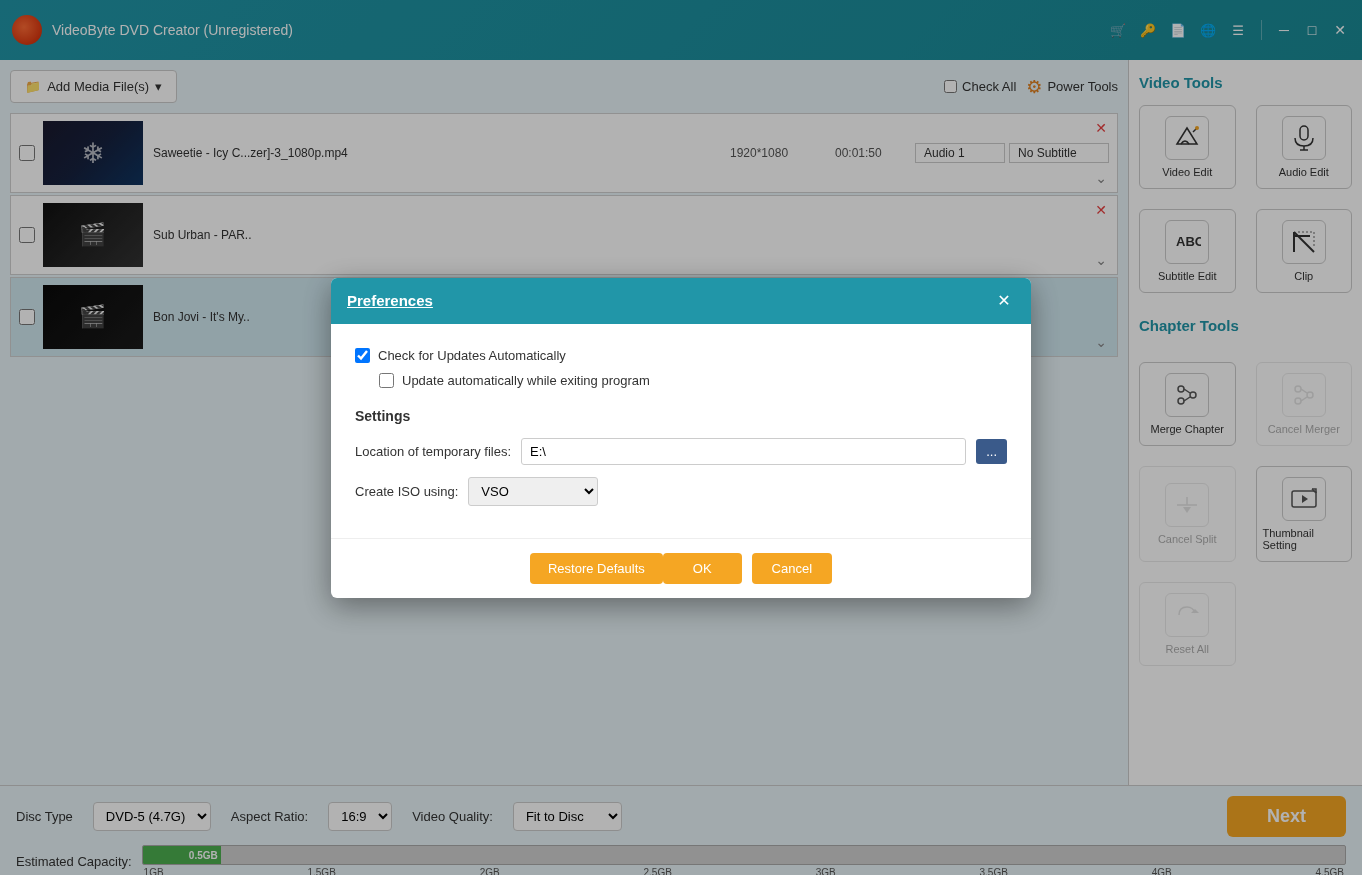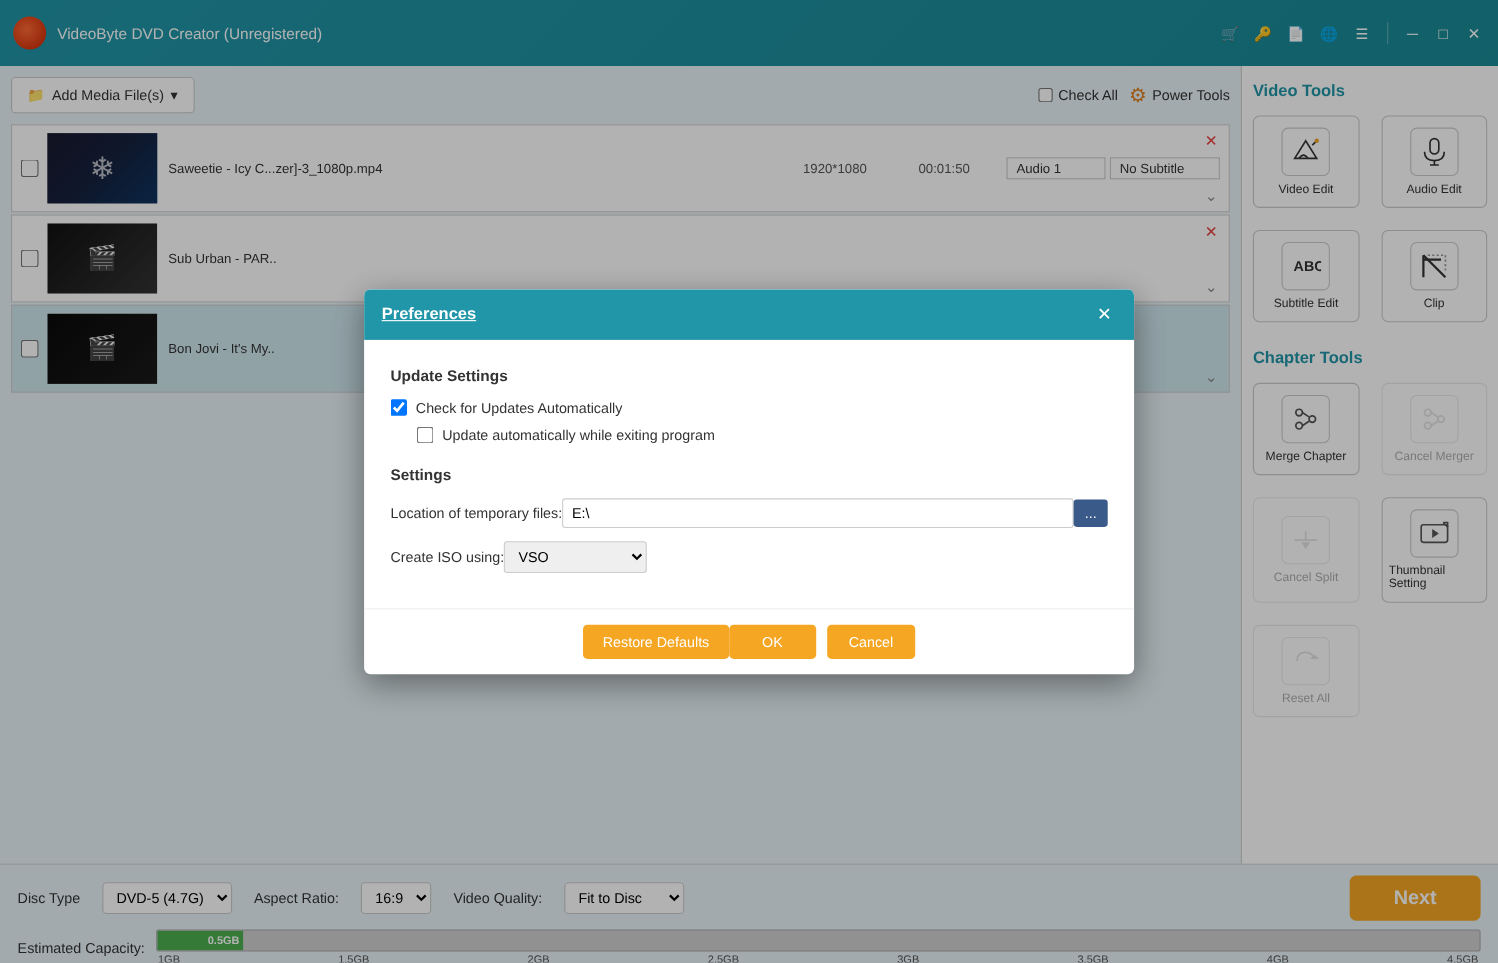--- a/index.html
+++ b/index.html
@@ -224,21 +224,21 @@
       border: 1.5px solid #ccc;
       border-radius: 6px;
       display: flex; align-items: center; justify-content: center;
       font-size: 20px;
       background: white;
     }
     .chapter-section-title {
       font-size: 15px;
       font-weight: 600;
       color: #2196a8;
-      margin-bottom: 14px;
+      margin-bottom: 28px;
     }
 
     
     .bottom-bar {
       height: 100px;
       background: #e8f4f8;
       border-top: 1px solid #ccc;
       padding: 10px 16px;
       display: flex;
       flex-direction: column;
@@ -339,20 +339,21 @@
     }
     .checkbox-row input[type=checkbox] {
       width: 15px; height: 15px;
     }
     .settings-section {
       margin-top: 20px;
     }
     .settings-row {
       display: flex;
       align-items: center;
+      gap: 10px;
       margin-bottom: 12px;
       font-size: 13px;
     }
     .settings-row label {
       color: #333;
       white-space: nowrap;
     }
     .path-input {
       flex: 1;
       padding: 5px 8px;
@@ -710,21 +711,20 @@
 </div>
 
 <div class="modal-overlay">
   <div class="modal">
     <div class="modal-header">
       <span class="modal-title">Preferences</span>
       <div class="modal-close">✕</div>
     </div>
     <div class="modal-body">
 
-      <div class="section-label">Update Settings</div>
 
       <div class="checkbox-row">
         <input type="checkbox" checked="" style="">
         <label>Check for Updates Automatically</label>
       </div>
 
       <div class="checkbox-row" style="padding-left:24px;">
         <input type="checkbox" style="">
         <label>Update automatically while exiting program</label>
       </div>

